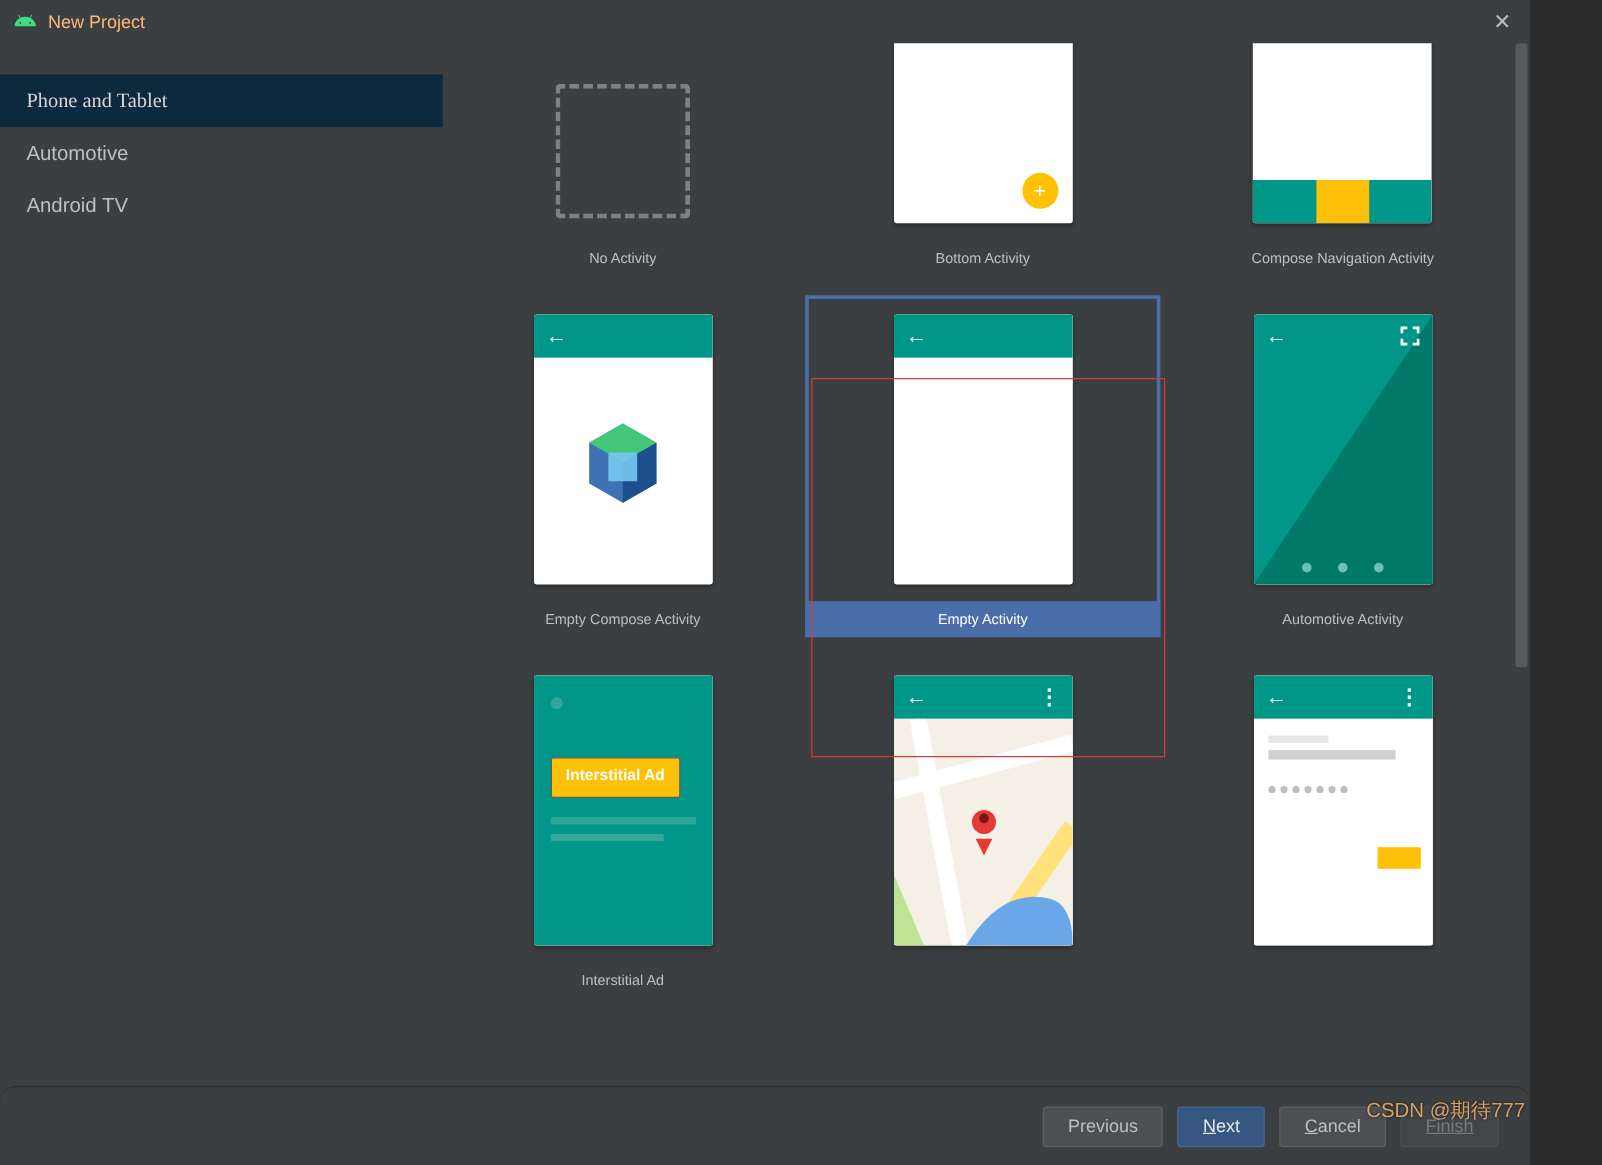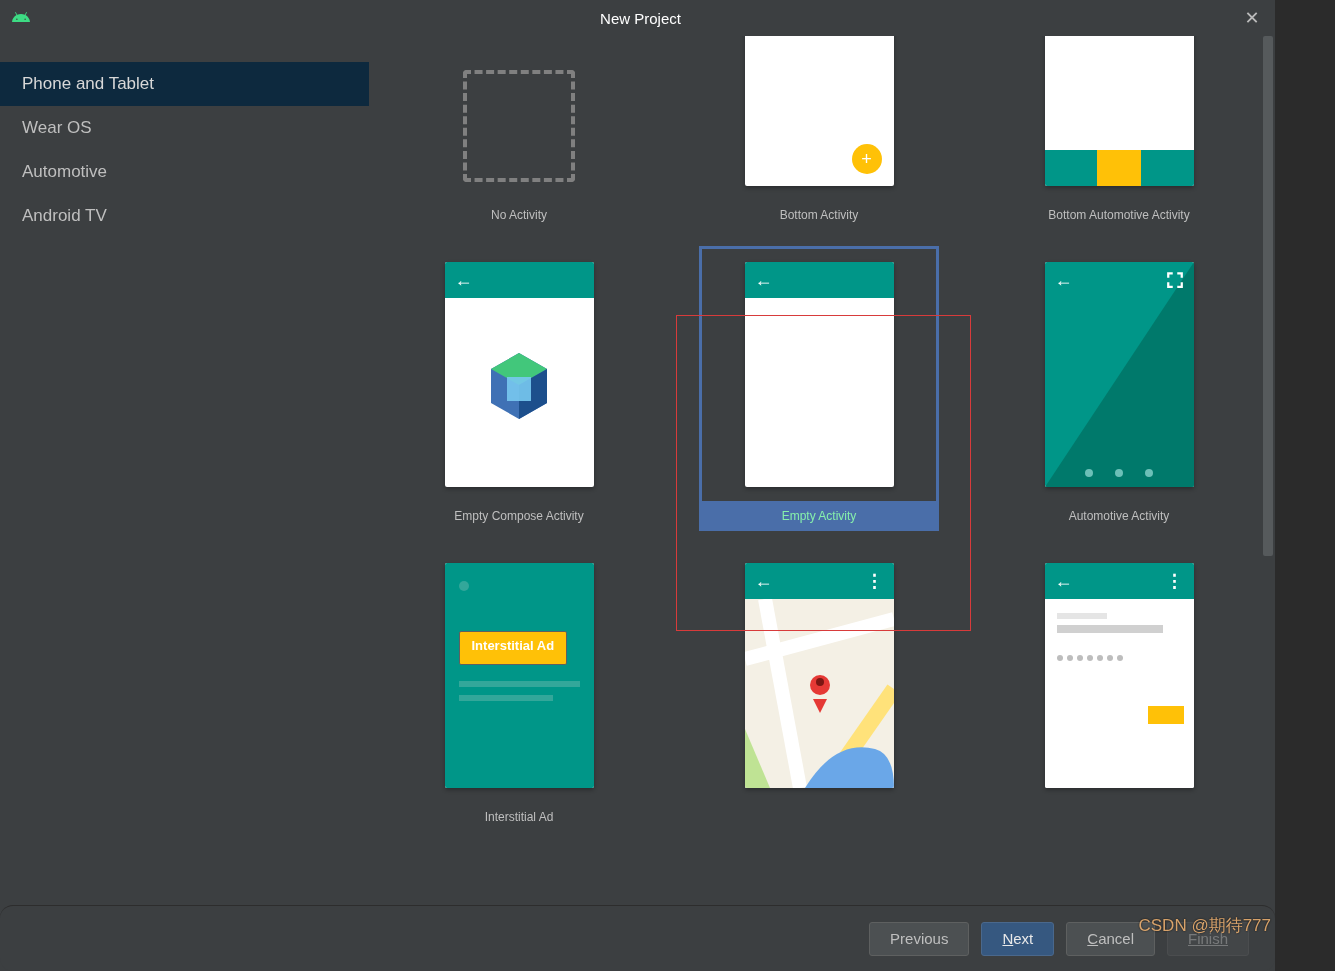--- a/index.html
+++ b/index.html
@@ -1,32 +1,32 @@
 <!DOCTYPE html>
 <html><head>
 <meta charset="utf-8">
 <style>
 * { margin:0; padding:0; box-sizing:border-box; font-family:"Segoe UI","Microsoft YaHei",Arial,sans-serif; }
 html,body { width:1335px; height:971px; background:#2b2b2b; overflow:hidden; }
 .dialog { width:1275px; height:971px; background:#3c3f41; position:relative; color:#bbb; display:flex; flex-direction:column; }
 .titlebar { height:36px; display:flex; align-items:center; padding:0 12px; }
 .titlebar .android-icon { width:18px; height:12px; margin-right:10px; }
-.titlebar .title { font-size:15px; color:#ffffff; flex:1;text-align:center; }
+.titlebar .title { font-size:15px; color:#fdba74; flex:1; }
 .close { width:22px; height:22px; display:flex; align-items:center; justify-content:center; color:#bbb; font-size:18px; cursor:pointer; }
 .body { flex:1; display:flex; min-height:0; }
 .sidebar { width:369px; background:#3c3f41; padding-top:26px; }
 .sidebar .heading { font-size:17px; color:#7e8285; padding:12px 22px 18px; }
 .sidebar .item { font-size:17px; color:#bfbfbf; padding:12px 22px; cursor:pointer; }
-.sidebar .item.selected { background:#0d293e; color:#d8d8d8; }
+.sidebar .item.selected { background:#0d293e; color:#d8d8d8;font-family:Liberation Serif, serif; }
 .content { flex:1; position:relative; overflow:hidden; background:#3c3f41; }
 .grid { position:absolute; display:grid; grid-template-columns:repeat(3,300px); gap:32px 0; padding-top:0; left:0; top:-75px; width:100%; justify-items:center; }
 .cell { display:flex; flex-direction:column; align-items:center; }
 .thumb { width:149px; height:225px; background:#fff; border-radius:2px; position:relative; overflow:hidden; box-shadow:0 2px 4px rgba(0,0,0,.3); }
 .cell .label { font-size:12px; color:#bfbfbf; margin-top:14px; text-align:center; height:30px; line-height:30px; }
-.cell.selected .label { background:#4a6ea9; color:#86efac; width:240px; }
+.cell.selected .label { background:#4a6ea9; color:#ffffff; width:296px; }
 .cell.selected { outline:3px solid #4a6ea9; outline-offset:-3px; padding:16px 0 0; margin-top:-16px; }
 .red-box { position:absolute; border:1px solid #d83b3b; pointer-events:none; }
 
 .no-activity { background:transparent; box-shadow:none; display:flex; justify-content:center; align-items:flex-end; }
 .no-activity .dashed { width:112px; height:112px; border:4px dashed #808080; border-radius:4px; margin-bottom:4px; }
 .basic .fab { position:absolute; right:12px; bottom:12px; width:30px; height:30px; border-radius:50%; background:#ffc107; color:#fff; display:flex; align-items:center; justify-content:center; font-size:18px; }
 .bottomnav .bar { position:absolute; bottom:0; left:0; right:0; height:36px; background:#009688; }
 .bottomnav .bar .mid { position:absolute; left:50%; top:0; transform:translateX(-50%); width:44px; height:36px; background:#ffc107; }
 .topbar { position:absolute;top:0;left:0;right:0;height:36px;background:#009688;display:flex;align-items:center;padding:0 10px;color:#fff; }
 .topbar .back { font-size:18px; }
@@ -66,21 +66,20 @@
     <svg class="android-icon" viewBox="0 0 24 16">
         <path fill="#3ddc84" d="M17.5 10.5c-.55 0-1-.45-1-1s.45-1 1-1 1 .45 1 1-.45 1-1 1m-11 0c-.55 0-1-.45-1-1s.45-1 1-1 1 .45 1 1-.45 1-1 1M18 4l2-3.5-.9-.5L17 3.6C15.5 2.9 13.8 2.5 12 2.5S8.5 2.9 7 3.6L4.9 0 4 .5 6 4C2.6 5.9.3 9.3 0 13.3h24C23.7 9.3 21.4 5.9 18 4"></path>
       </svg>
     <div class="title">New Project</div>
     <div class="close">✕</div>
   </div>
 
   <div class="body">
     <div class="sidebar">
       <div class="item selected">Phone and Tablet</div>
-      <div class="item">Wear OS</div>
       <div class="item">Automotive</div>
       <div class="item">Android TV</div>
     </div>
 
     <div class="content">
       <div class="grid">
 
         <div class="cell">
           <div class="thumb no-activity">
               <div class="dashed"></div>
@@ -92,21 +91,21 @@
               <div class="fab">+</div>
             </div>
           <div class="label">Bottom Activity</div>
         </div>
         <div class="cell">
           <div class="thumb bottomnav">
               <div class="bar">
                 <div class="mid"></div>
               </div>
             </div>
-          <div class="label">Bottom Automotive Activity</div>
+          <div class="label">Compose Navigation Activity</div>
         </div>
 
         <div class="cell">
           <div class="thumb compose">
             <div class="topbar">
                 <span class="back">←</span>
               </div>
             <svg class="cube" width="64" height="70" viewBox="0 0 64 70">
                 <polygon points="32,2 60,18 60,52 32,68 4,52 4,18" fill="#3f71b5"></polygon>
                 <polygon points="32,2 60,18 32,34 4,18" fill="#42c77b"></polygon>

